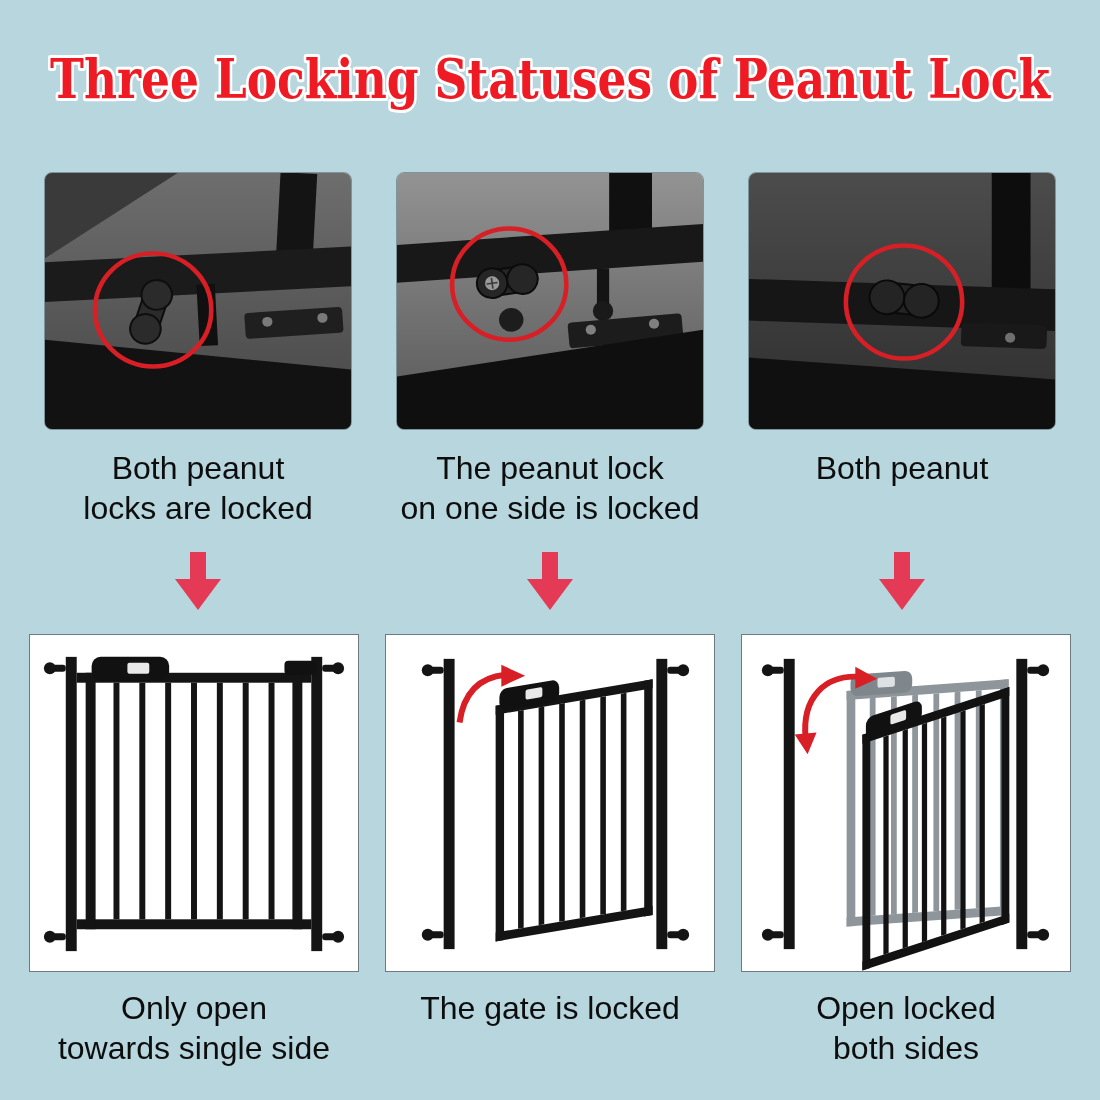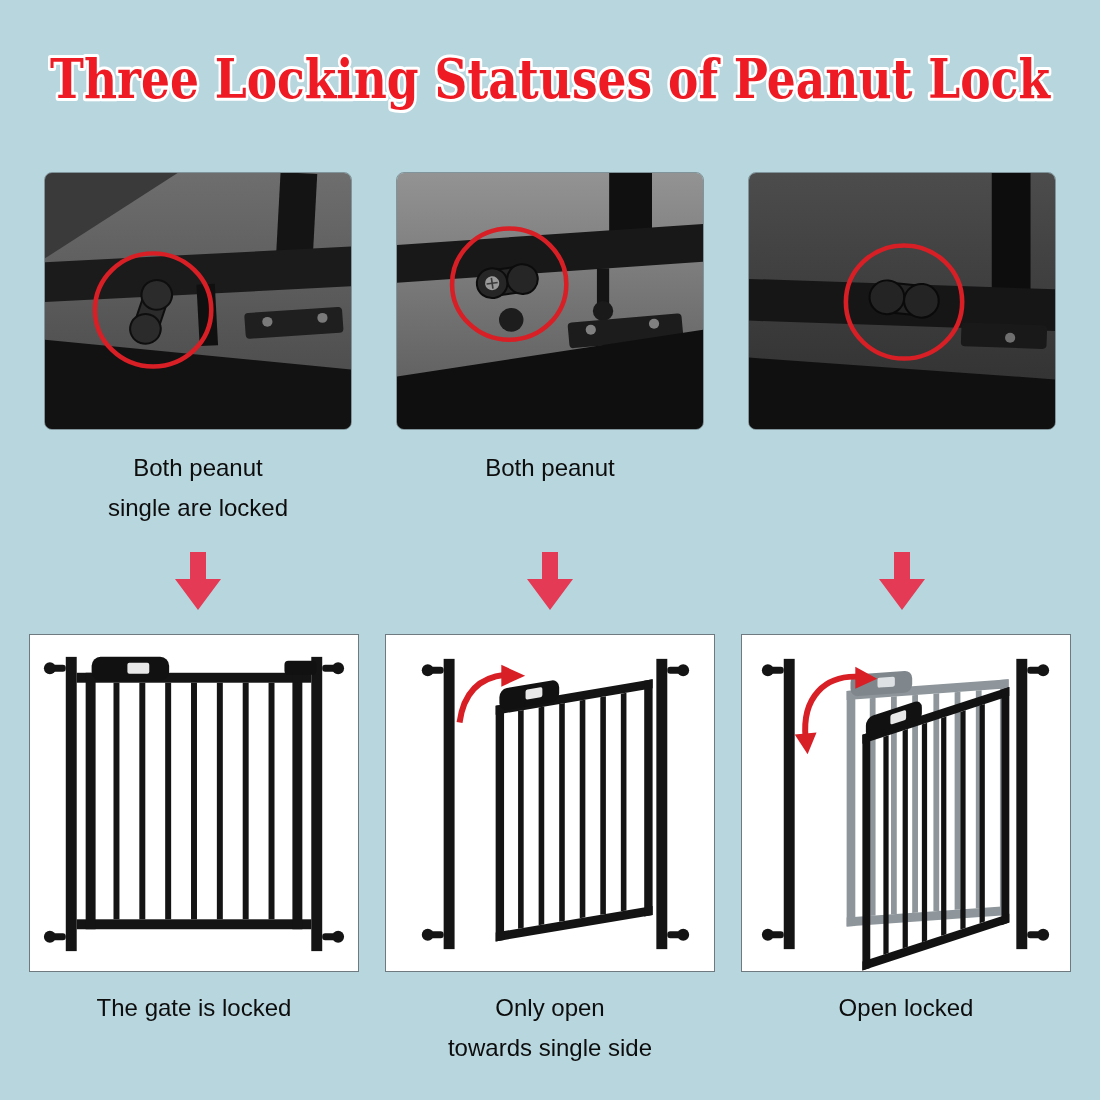--- a/index.html
+++ b/index.html
@@ -29,21 +29,21 @@
     width:308px;height:258px;
     border-radius:8px;overflow:hidden;
     border:1px solid rgba(0,0,0,.3);
     box-sizing:border-box;
   }
   .photo-top svg{display:block;width:100%;height:100%;}
   .row-captions-top{margin-top:18px;}
   .caption{
     text-align:center;
     color:#0d0d0d;
-    font-size:24px;line-height:40px;
+    font-size:32px;line-height:40px;
     font-weight:500;
   }
   .row-arrows{margin-top:24px;height:58px;}
   .arrow-cell{display:flex;justify-content:center;align-items:center;}
   .down-arrow{display:block;width:46px;height:58px;}
   .row-photos-bottom{margin-top:24px;}
   .photo-bottom{
     width:330px;height:338px;
     background:#ffffff;
     border:1px solid #6f7a80;
@@ -140,21 +140,25 @@
           <circle cx="169" cy="127" r="17" fill="#242424" stroke="#0a0a0a" stroke-width="2"></circle>
         </g>
         <circle cx="152" cy="130" r="57" fill="none" stroke="#d81f26" stroke-width="4.5"></circle>
       </svg>
     </div>
   </div>
 
   <div class="grid row-captions-top">
     <div class="caption">
       <div>Both peanut</div>
-      <div>single are locked</div>
+      <div>locks are locked</div>
+    </div>
+    <div class="caption">
+      <div>The peanut lock</div>
+      <div>on one side is locked</div>
     </div>
     <div class="caption">
       <div>Both peanut</div>
     </div>
   </div>
 
   <div class="grid row-arrows">
     <div class="arrow-cell">
       <svg class="down-arrow" viewBox="0 0 46 58">
         <polygon points="15,0 31,0 31,27 46,27 23,58 0,27 15,27" fill="#e43a55"></polygon>
@@ -307,25 +311,26 @@
           <path d="M 64 104 C 60 62 84 40 118 42" fill="none" stroke="#d81f26" stroke-width="6"></path>
           <polygon points="114,32 136,44 114,54" fill="#d81f26"></polygon>
           <polygon points="53,100 75,98 66,120" fill="#d81f26"></polygon>
         </g>
       </svg>
     </div>
   </div>
 
   <div class="grid-wide row-captions-bottom">
     <div class="caption">
+      <div>Only open</div>
+      <div>towards single side</div>
+    </div>
+    <div class="caption">
       <div>The gate is locked</div>
       <div></div>
     </div>
     <div class="caption">
-      <div>Only open</div>
-      <div>towards single side</div>
-    </div>
-    <div class="caption">
       <div>Open locked</div>
+      <div>both sides</div>
     </div>
   </div>
 
 </div>
 
 </body></html>

